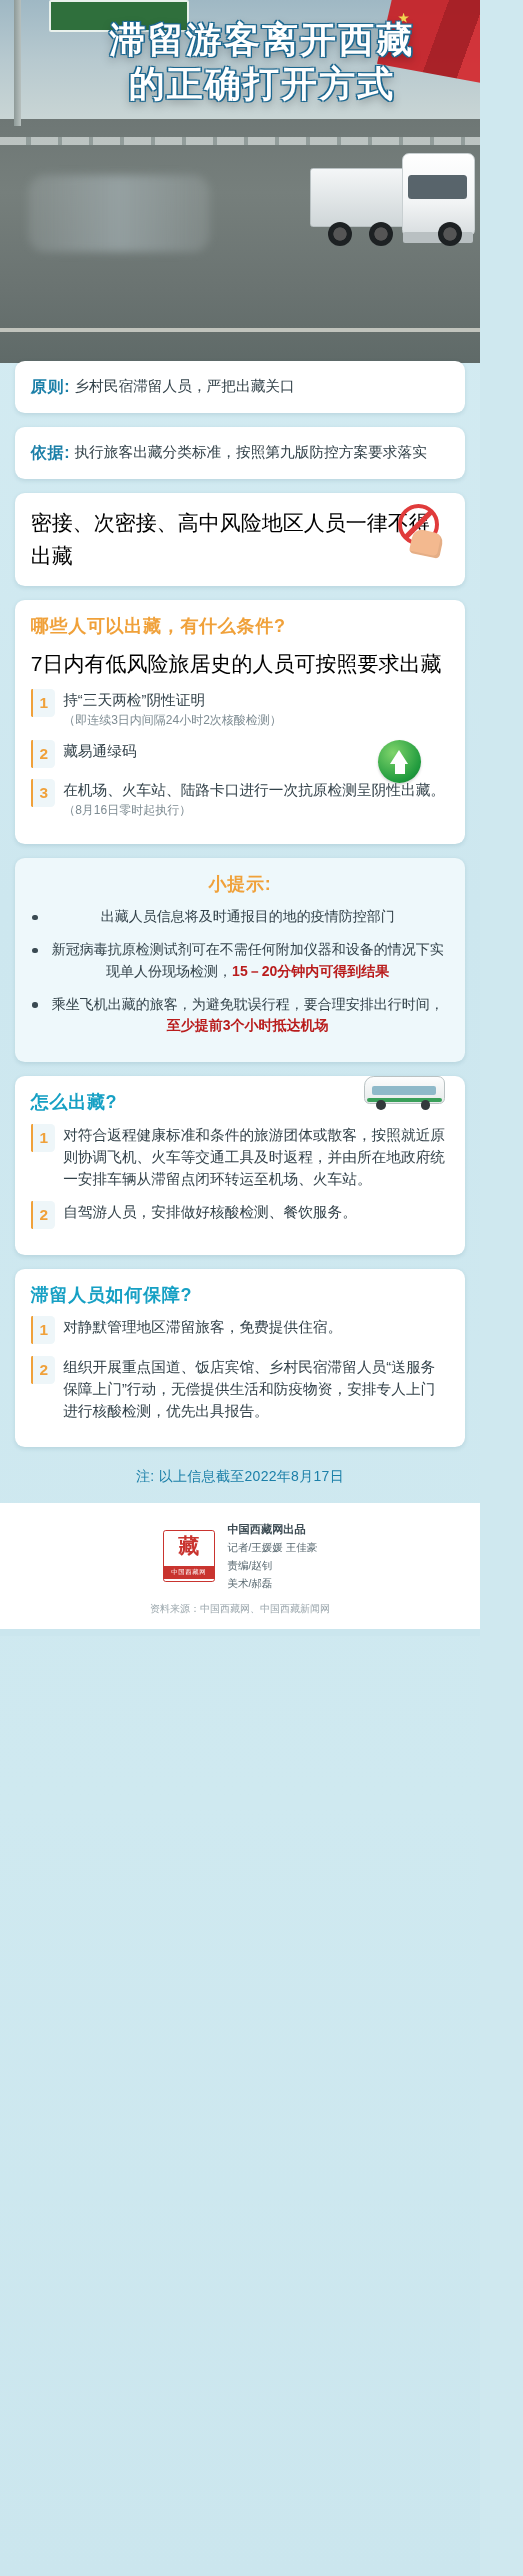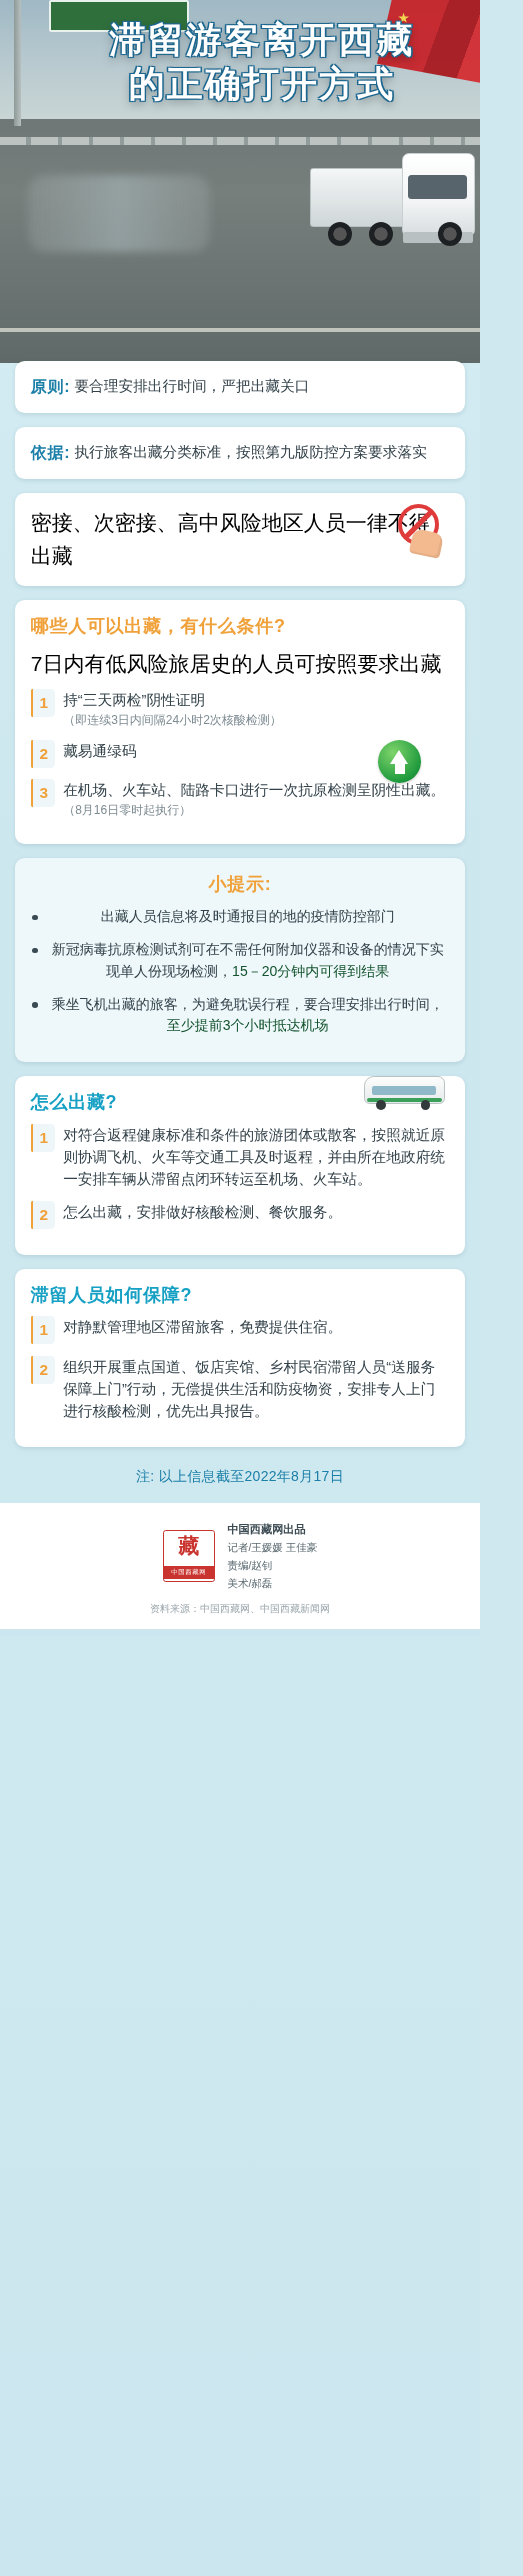--- a/index.html
+++ b/index.html
@@ -170,21 +170,21 @@
   .body-text {
     font-size: 21px;
     color: #000000;
     line-height: 1.55;
   }
   .small-note {
     font-size: 12px;
     color: #7d8b92;
     line-height: 1.5;
   }
-  .strong { font-weight: normal; color: #14532d; }
+  .strong { font-weight: bold; color: #b91c1c; }
 
   
   .num-list { margin-top: 8.4px; }
   .num-item {
     display: flex;
     align-items: flex-start;
     margin-bottom: 11.2px;
   }
   .num-badge {
     flex: none;
@@ -360,21 +360,21 @@
       <span class="title-line">滞留游客离开西藏</span>
       <span class="title-line">的正确打开方式</span>
     </div>
   </div>
 
   <div class="content">
 
     <div class="card first">
       <div class="kv-row">
         <div class="kv-key">原则:</div>
-        <div class="kv-val">要合理安排出行时间，严把出藏关口</div>
+        <div class="kv-val">乡村民宿滞留人员，严把出藏关口</div>
       </div>
     </div>
 
     <div class="card">
       <div class="kv-row">
         <div class="kv-key">依据:</div>
         <div class="kv-val">执行旅客出藏分类标准，按照第九版防控方案要求落实</div>
       </div>
     </div>
 
@@ -441,21 +441,21 @@
         <div class="bus-wheel b2"></div>
       </div>
       <div class="q-title cyan">怎么出藏?</div>
       <div class="num-list">
         <div class="num-item">
           <div class="num-badge">1</div>
           <div class="num-text">对符合返程健康标准和条件的旅游团体或散客，按照就近原则协调飞机、火车等交通工具及时返程，并由所在地政府统一安排车辆从滞留点闭环转运至机场、火车站。</div>
         </div>
         <div class="num-item">
           <div class="num-badge">2</div>
-          <div class="num-text">怎么出藏，安排做好核酸检测、餐饮服务。</div>
+          <div class="num-text">自驾游人员，安排做好核酸检测、餐饮服务。</div>
         </div>
       </div>
     </div>
 
     <div class="card">
       <div class="q-title cyan">滞留人员如何保障?</div>
       <div class="num-list">
         <div class="num-item">
           <div class="num-badge">1</div>
           <div class="num-text">对静默管理地区滞留旅客，免费提供住宿。</div>

